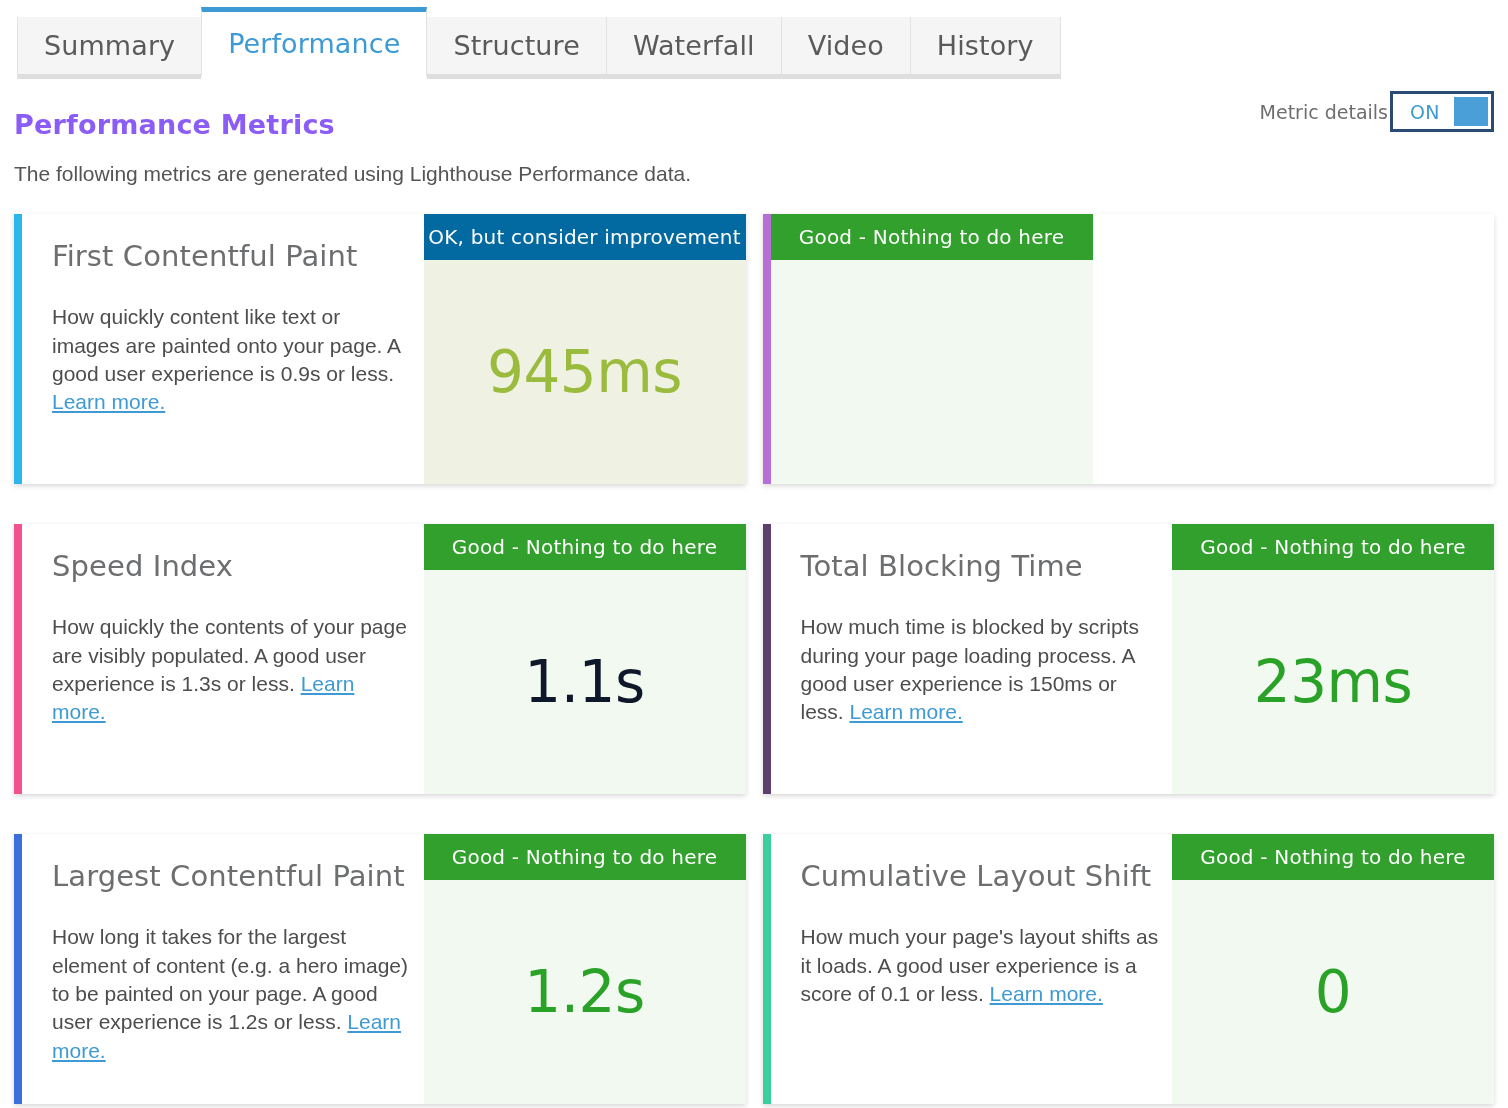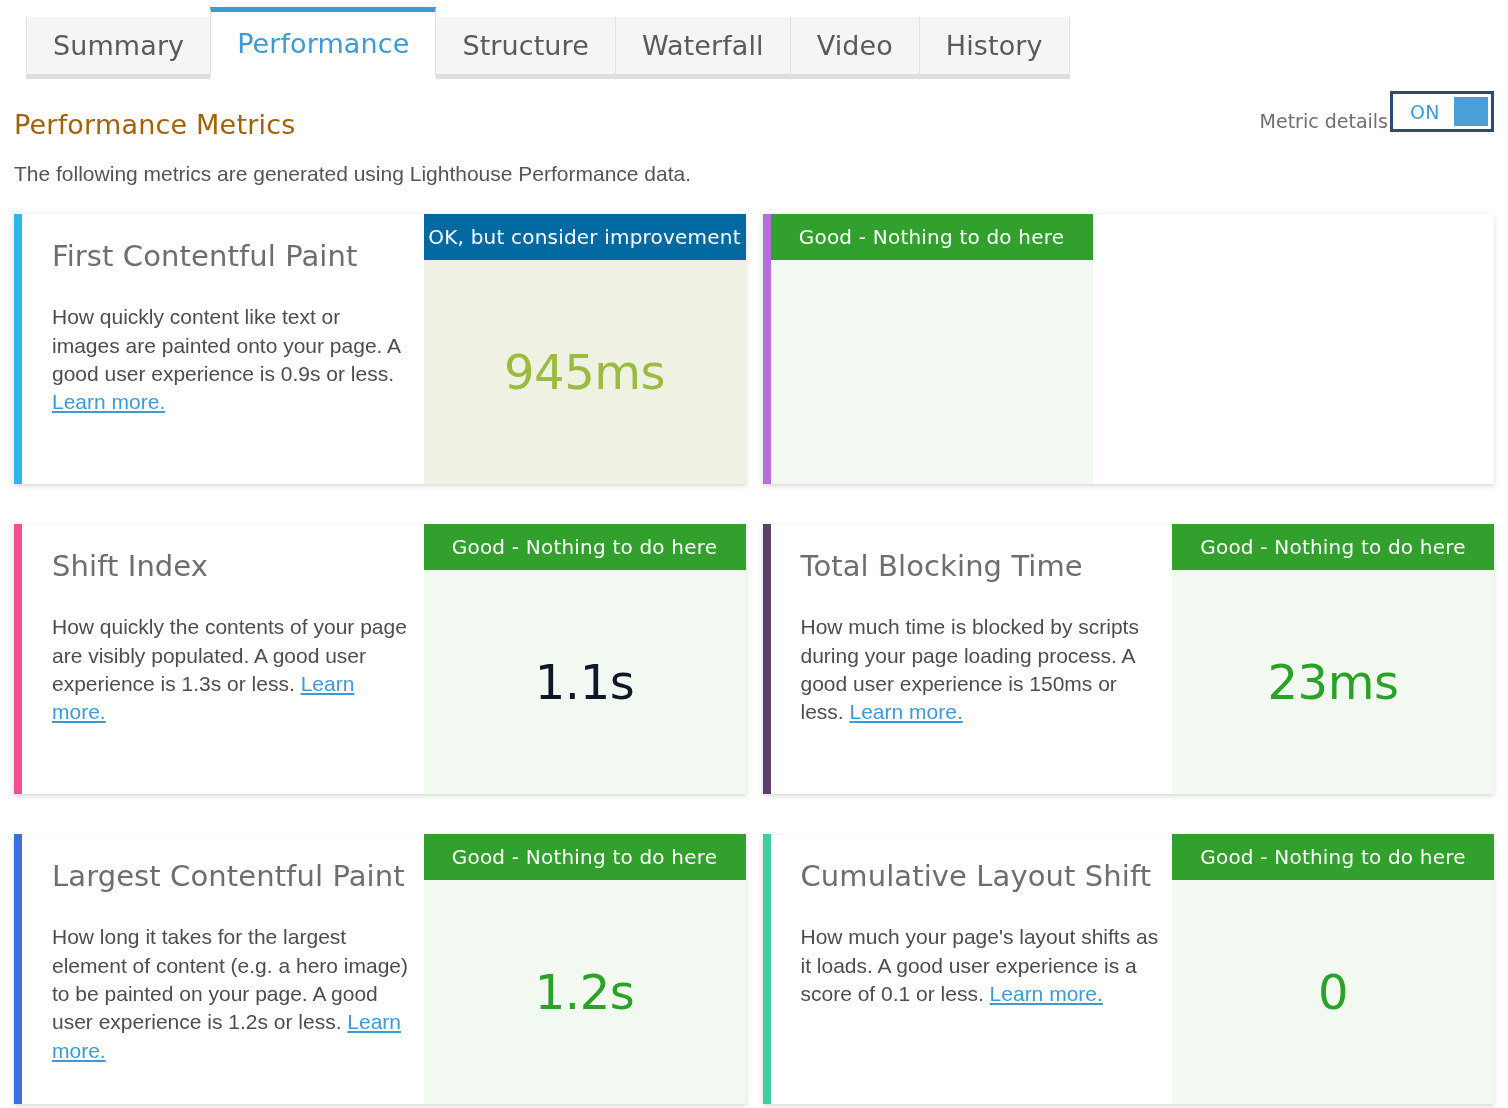--- a/index.html
+++ b/index.html
@@ -10,21 +10,21 @@
     background: #ffffff;
     font-family: "DejaVu Sans", "Liberation Sans", sans-serif;
     overflow: hidden;
   }
 
   
   .tabstrip {
     display: flex;
     align-items: flex-end;
     height: 79px;
-    padding-left: 26px;
+    padding-left: 17px;
     background: #ffffff;
   }
   .tab {
     position: relative;
     height: 62px;
     padding: 0 26px;
     display: flex;
     align-items: center;
     justify-content: center;
     font-size: 27px;
@@ -55,38 +55,38 @@
     align-self: flex-end;
   }
 
   
   .page-head {
     padding: 30px 14px 0 14px;
     position: relative;
   }
   .page-title {
     font-size: 27px;
-    color: #a16207;
-    font-weight: 400;
+    color: #8b5cf6;
+    font-weight: 700;
     letter-spacing: 0.2px;
   }
   .page-sub {
     margin-top: 22px;
     font-size: 21px;
     color: #555555;
     font-family: "Liberation Sans", sans-serif;
   }
 
   
   .toggle-wrap {
     position: absolute;
     right: 14px;
     top: 12px;
     display: flex;
-    align-items: flex-end;
+    align-items: center;
   }
   .toggle-label {
     font-size: 19px;
     color: #6d6e70;
     margin-right: 2px;
   }
   .toggle {
     width: 104px;
     height: 41px;
     border: 3px solid #2a4c72;
@@ -166,21 +166,21 @@
     font-size: 20px;
     letter-spacing: 0.2px;
   }
   .value-pane {
     flex: 1;
     display: flex;
     align-items: center;
     justify-content: center;
   }
   .value {
-    font-size: 48px;
+    font-size: 58px;
     font-weight: 400;
     line-height: 1;
     letter-spacing: -0.5px;
     text-align: center;
   }
 </style>
 </head>
 <body>
 
 <div class="tabstrip" id="tabstrip">
@@ -222,21 +222,21 @@
     </div>
     <div class="card">
       <div class="accent" style="background: rgb(181, 111, 214);"></div>
       <div class="card-right" style="background: rgb(242, 249, 241);">
         <div class="badge" style="background: rgb(50, 160, 44);">Good - Nothing to do here</div>
       </div>
     </div>
     <div class="card">
       <div class="accent" style="background: rgb(242, 81, 143);"></div>
       <div class="card-left">
-        <div class="card-title">Shift Index</div>
+        <div class="card-title">Speed Index</div>
         <div class="card-desc"><span>How quickly the contents of your page are visibly populated. A good user experience is 1.3s or less. </span><a href="#">Learn more.</a></div>
       </div>
       <div class="card-right" style="background: rgb(242, 249, 241);">
         <div class="badge" style="background: rgb(50, 160, 44);">Good - Nothing to do here</div>
         <div class="value-pane">
           <div class="value" style="color: #0f172a;">1.1s</div>
         </div>
       </div>
     </div>
     <div class="card">

